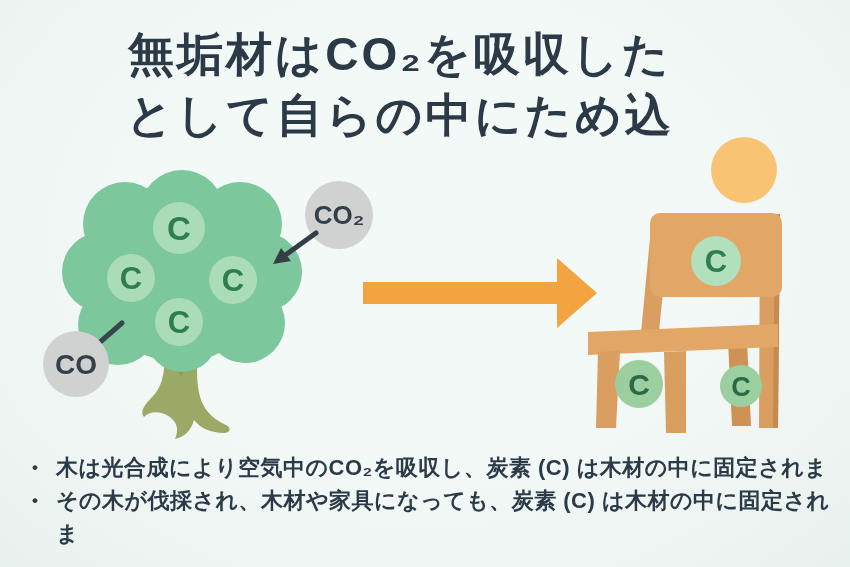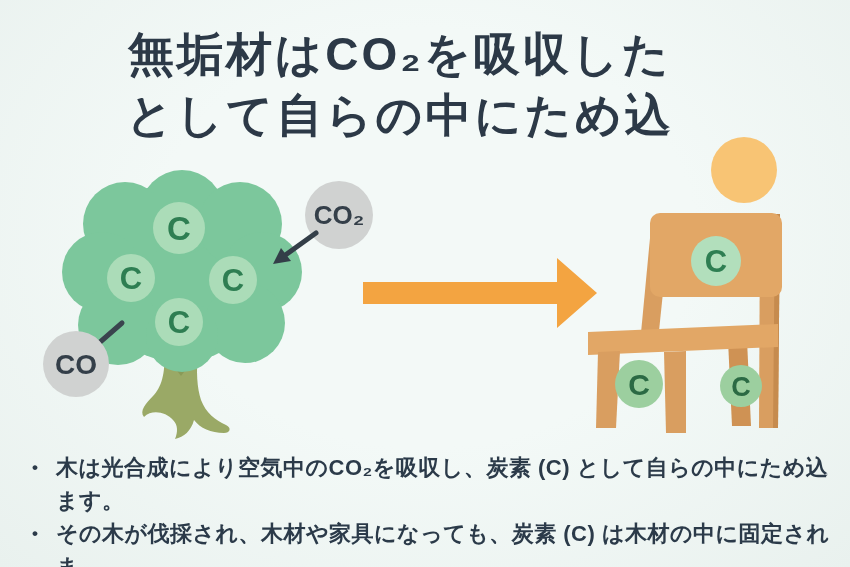--- a/index.html
+++ b/index.html
@@ -114,22 +114,21 @@
       <text x="639" y="395" font-size="30" text-anchor="middle" fill="#2b6a44">C</text>
       <circle cx="741" cy="386" r="21" fill="#9ccf9f"></circle>
       <text x="741" y="396" font-size="27" text-anchor="middle" fill="#2b6a44">C</text>
     </g>
   </svg>
 
   <div class="bullets">
     <div class="bullet">
       <span class="marker">•</span>
       <div class="lines">
-        <div>木は光合成により空気中のCO₂を吸収し、炭素 (C) として自らの中にため込</div>
-        <div>ます。</div>
+        <div>木は光合成により空気中のCO₂を吸収し、炭素 (C) は木材の中に固定されま</div>
       </div>
     </div>
     <div class="bullet">
       <span class="marker">•</span>
       <div class="lines">
         <div>その木が伐採され、木材や家具になっても、炭素 (C) は木材の中に固定されま</div>
 
       </div>
     </div>
   </div>

